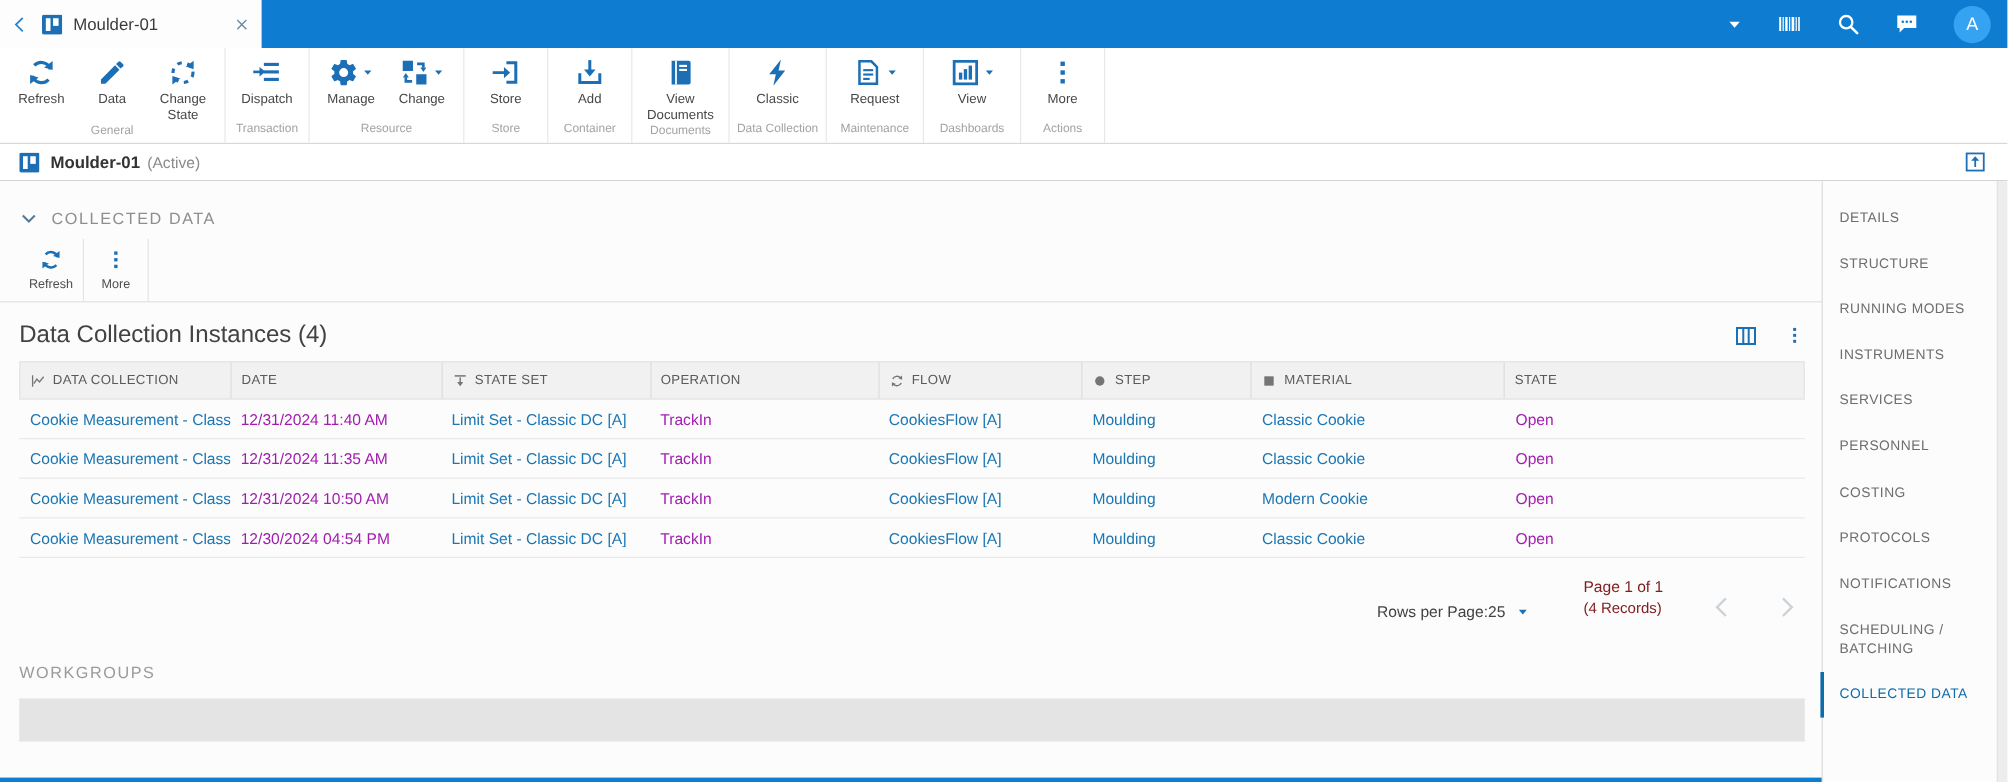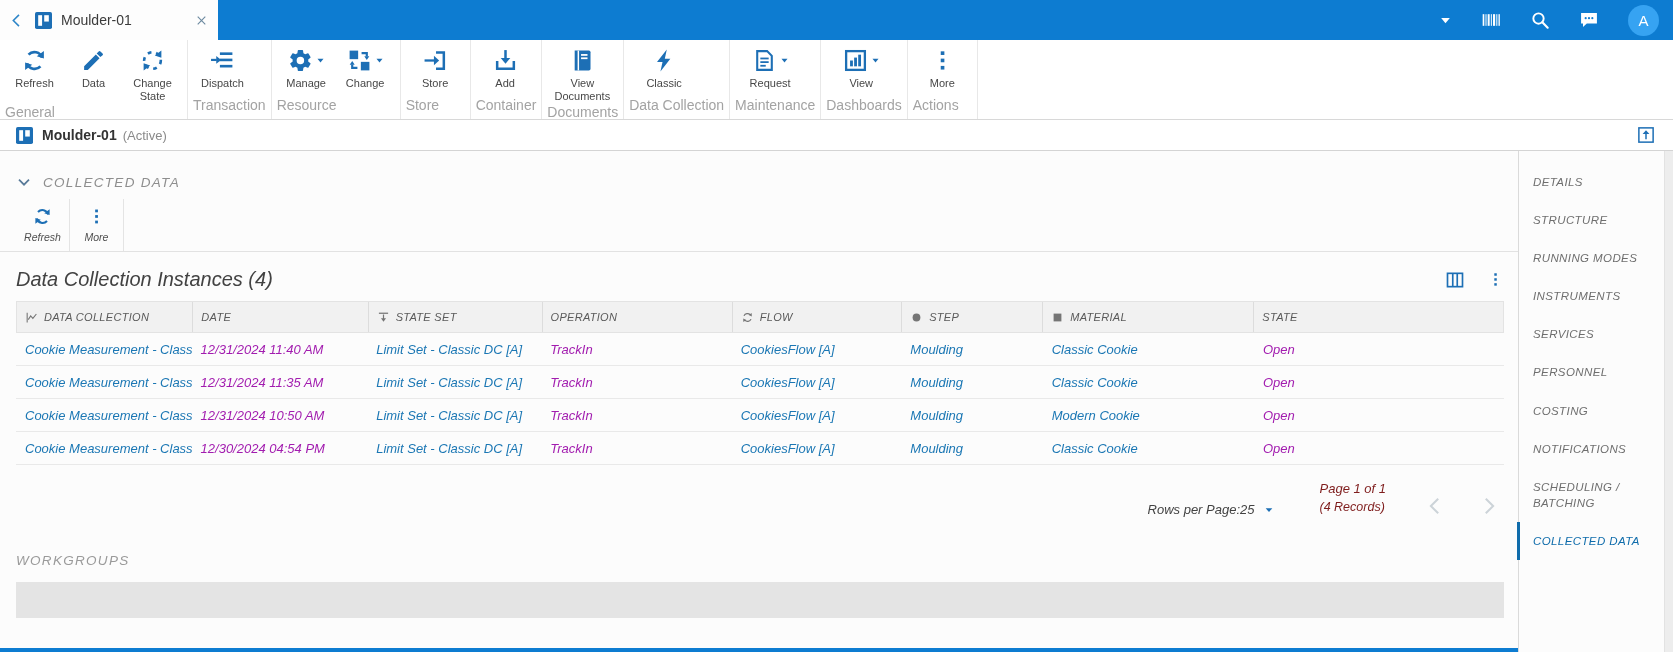--- a/index.html
+++ b/index.html
@@ -25,36 +25,36 @@
   .ribbon { height:80px; flex:0 0 80px; background:#fff; border-bottom:1px solid #d8d8d8; display:flex; }
   .rgroup { display:flex; flex-direction:column; border-right:1px solid #e8e8e8; padding:0 5px; }
   .rgroup.last { border-right:none; }
   .rbuttons { display:flex; flex:1; align-items:flex-start; padding-top:7px; }
   .rbtn { width:59px; display:flex; flex-direction:column; align-items:center; gap:4px; cursor:pointer; }
   .rbtn.wide { width:70px; }
   .ric { height:26px; display:flex; align-items:center; gap:3px; color:#1d6fb5; }
   .ric svg.main-ic { width:25px; height:25px; }
   .rcaret { width:9px; height:9px; color:#1d6fb5; }
   .rlabel { font-size:11px; color:#474747; text-align:center; line-height:1.15; }
-  .rgroup-label { font-size:14px; color:#a3a3a3; padding:2px 0 6px; }
+  .rgroup-label { font-size:10px; color:#a3a3a3; text-align:center; padding:2px 0 6px; }
   .ribbon-spacer { flex:1; }
   .views-box { border:2px solid #1d6fb5; width:30px; height:22px; display:flex; align-items:center; justify-content:center; }
   .views-box svg { width:17px; height:17px; }
 
   
   .breadcrumb { height:31px; flex:0 0 31px; background:#fff; border-bottom:1px solid #d4d4d4;
                 display:flex; align-items:center; padding:0 18px 0 16px; }
   .bc-icon { width:17px; height:17px; }
   .bc-title { font-size:14px; font-weight:700; color:#333; margin:0 6px 0 9px; }
   .bc-status { font-size:13px; color:#8a8a8a; }
   .bc-spacer { flex:1; }
   .bc-expand { width:18px; height:18px; color:#1d6fb5; cursor:pointer; }
 
   
-  .main { flex:1; display:flex; background:#fcfcfc; min-height:0;font-style:italic; }
+  .main { flex:1; display:flex; background:#fcfcfc; min-height:0; }
   .content { flex:1; position:relative; min-width:0; }
   .sidebar { width:146px; flex:0 0 146px; border-left:1px solid #dadada; padding-top:12px; background:#fcfcfc; }
   .sb-item { margin-left:-2px; border-left:3px solid transparent; padding:11px 6px 11px 13px;
              font-size:11.5px; color:#6e6e6e; letter-spacing:0.4px; line-height:1.4; cursor:pointer; }
   .sb-item.active { color:#0f6cab; border-left-color:#0f6cab; }
   .scrollbar { width:9px; flex:0 0 9px; background:#ededed; border-left:1px solid #e2e2e2; }
 
   
   .sec-head { display:flex; align-items:center; gap:11px; padding:16px 0 0 16px; height:46px; }
   .sec-chev { width:16px; height:16px; color:#587a99; cursor:pointer; }
@@ -618,20 +618,21 @@
     </div>
 
     <div class="sidebar">
       <div class="sb-item">DETAILS</div>
       <div class="sb-item">STRUCTURE</div>
       <div class="sb-item">RUNNING MODES</div>
       <div class="sb-item">INSTRUMENTS</div>
       <div class="sb-item">SERVICES</div>
       <div class="sb-item">PERSONNEL</div>
       <div class="sb-item">COSTING</div>
+      <div class="sb-item">PROTOCOLS</div>
       <div class="sb-item">NOTIFICATIONS</div>
       <div class="sb-item">SCHEDULING / BATCHING</div>
       <div class="sb-item active">COLLECTED DATA</div>
     </div>
 
     <div class="scrollbar"></div>
   </div>
 
 </div>
 

